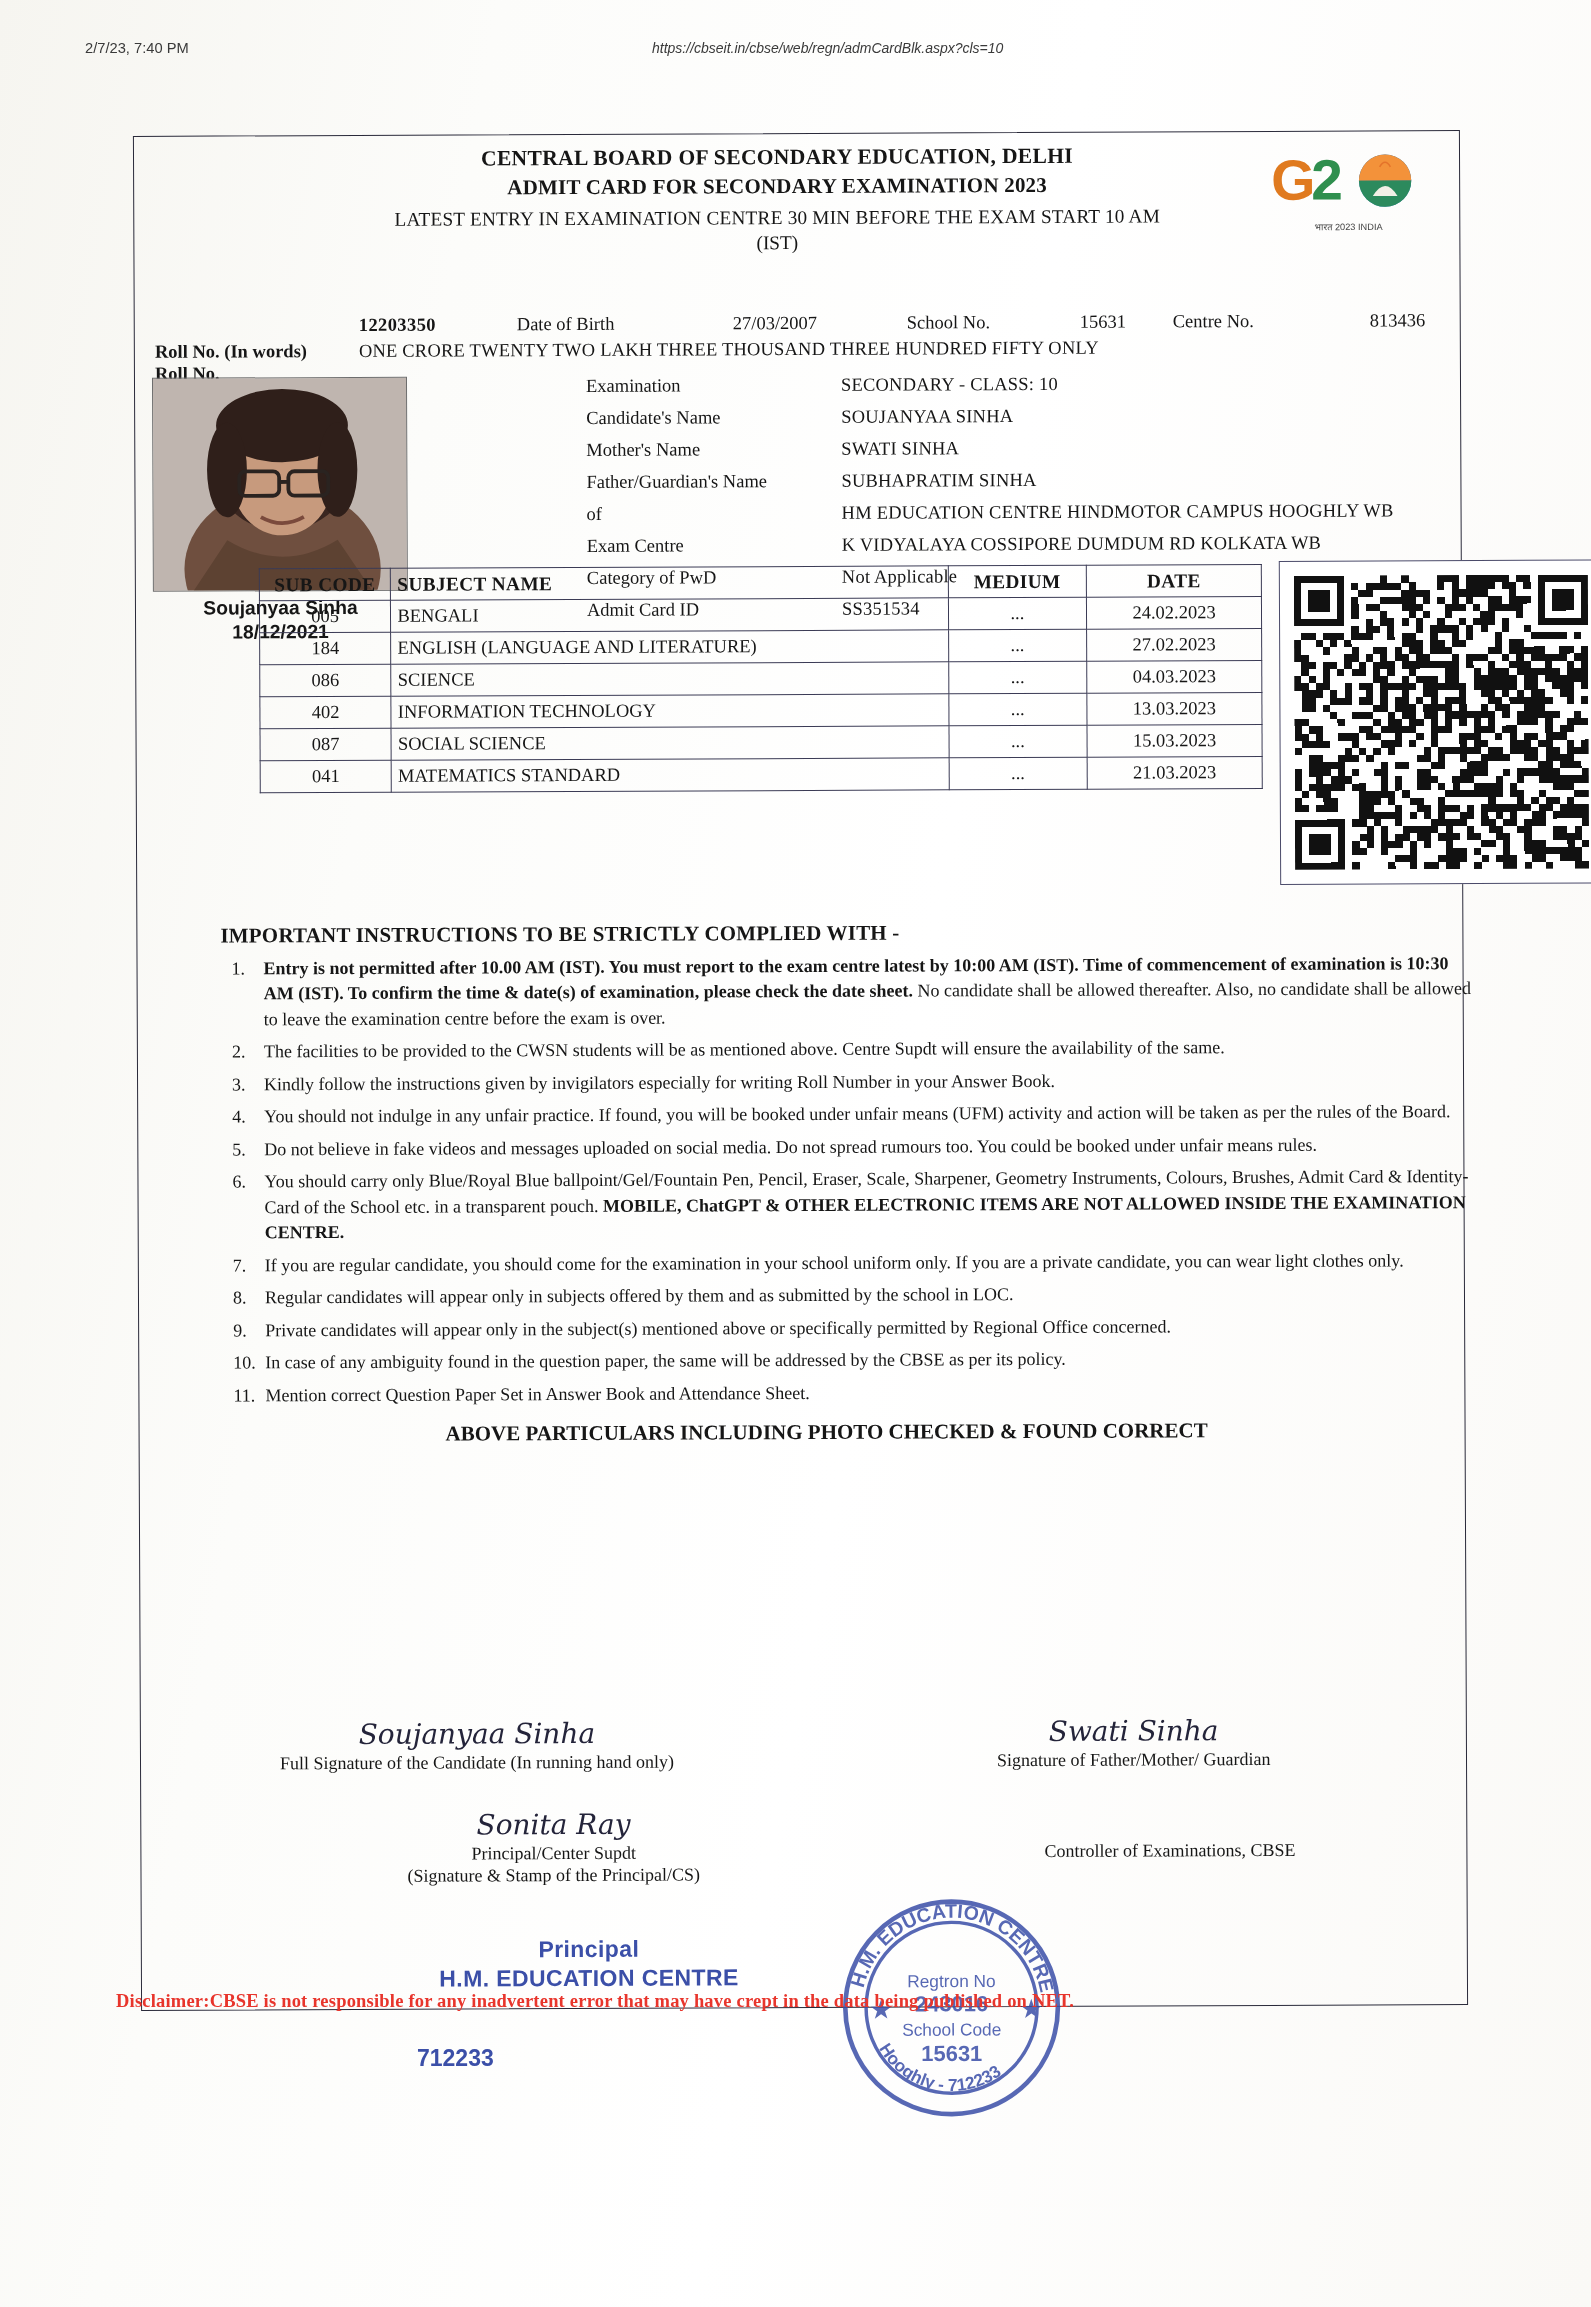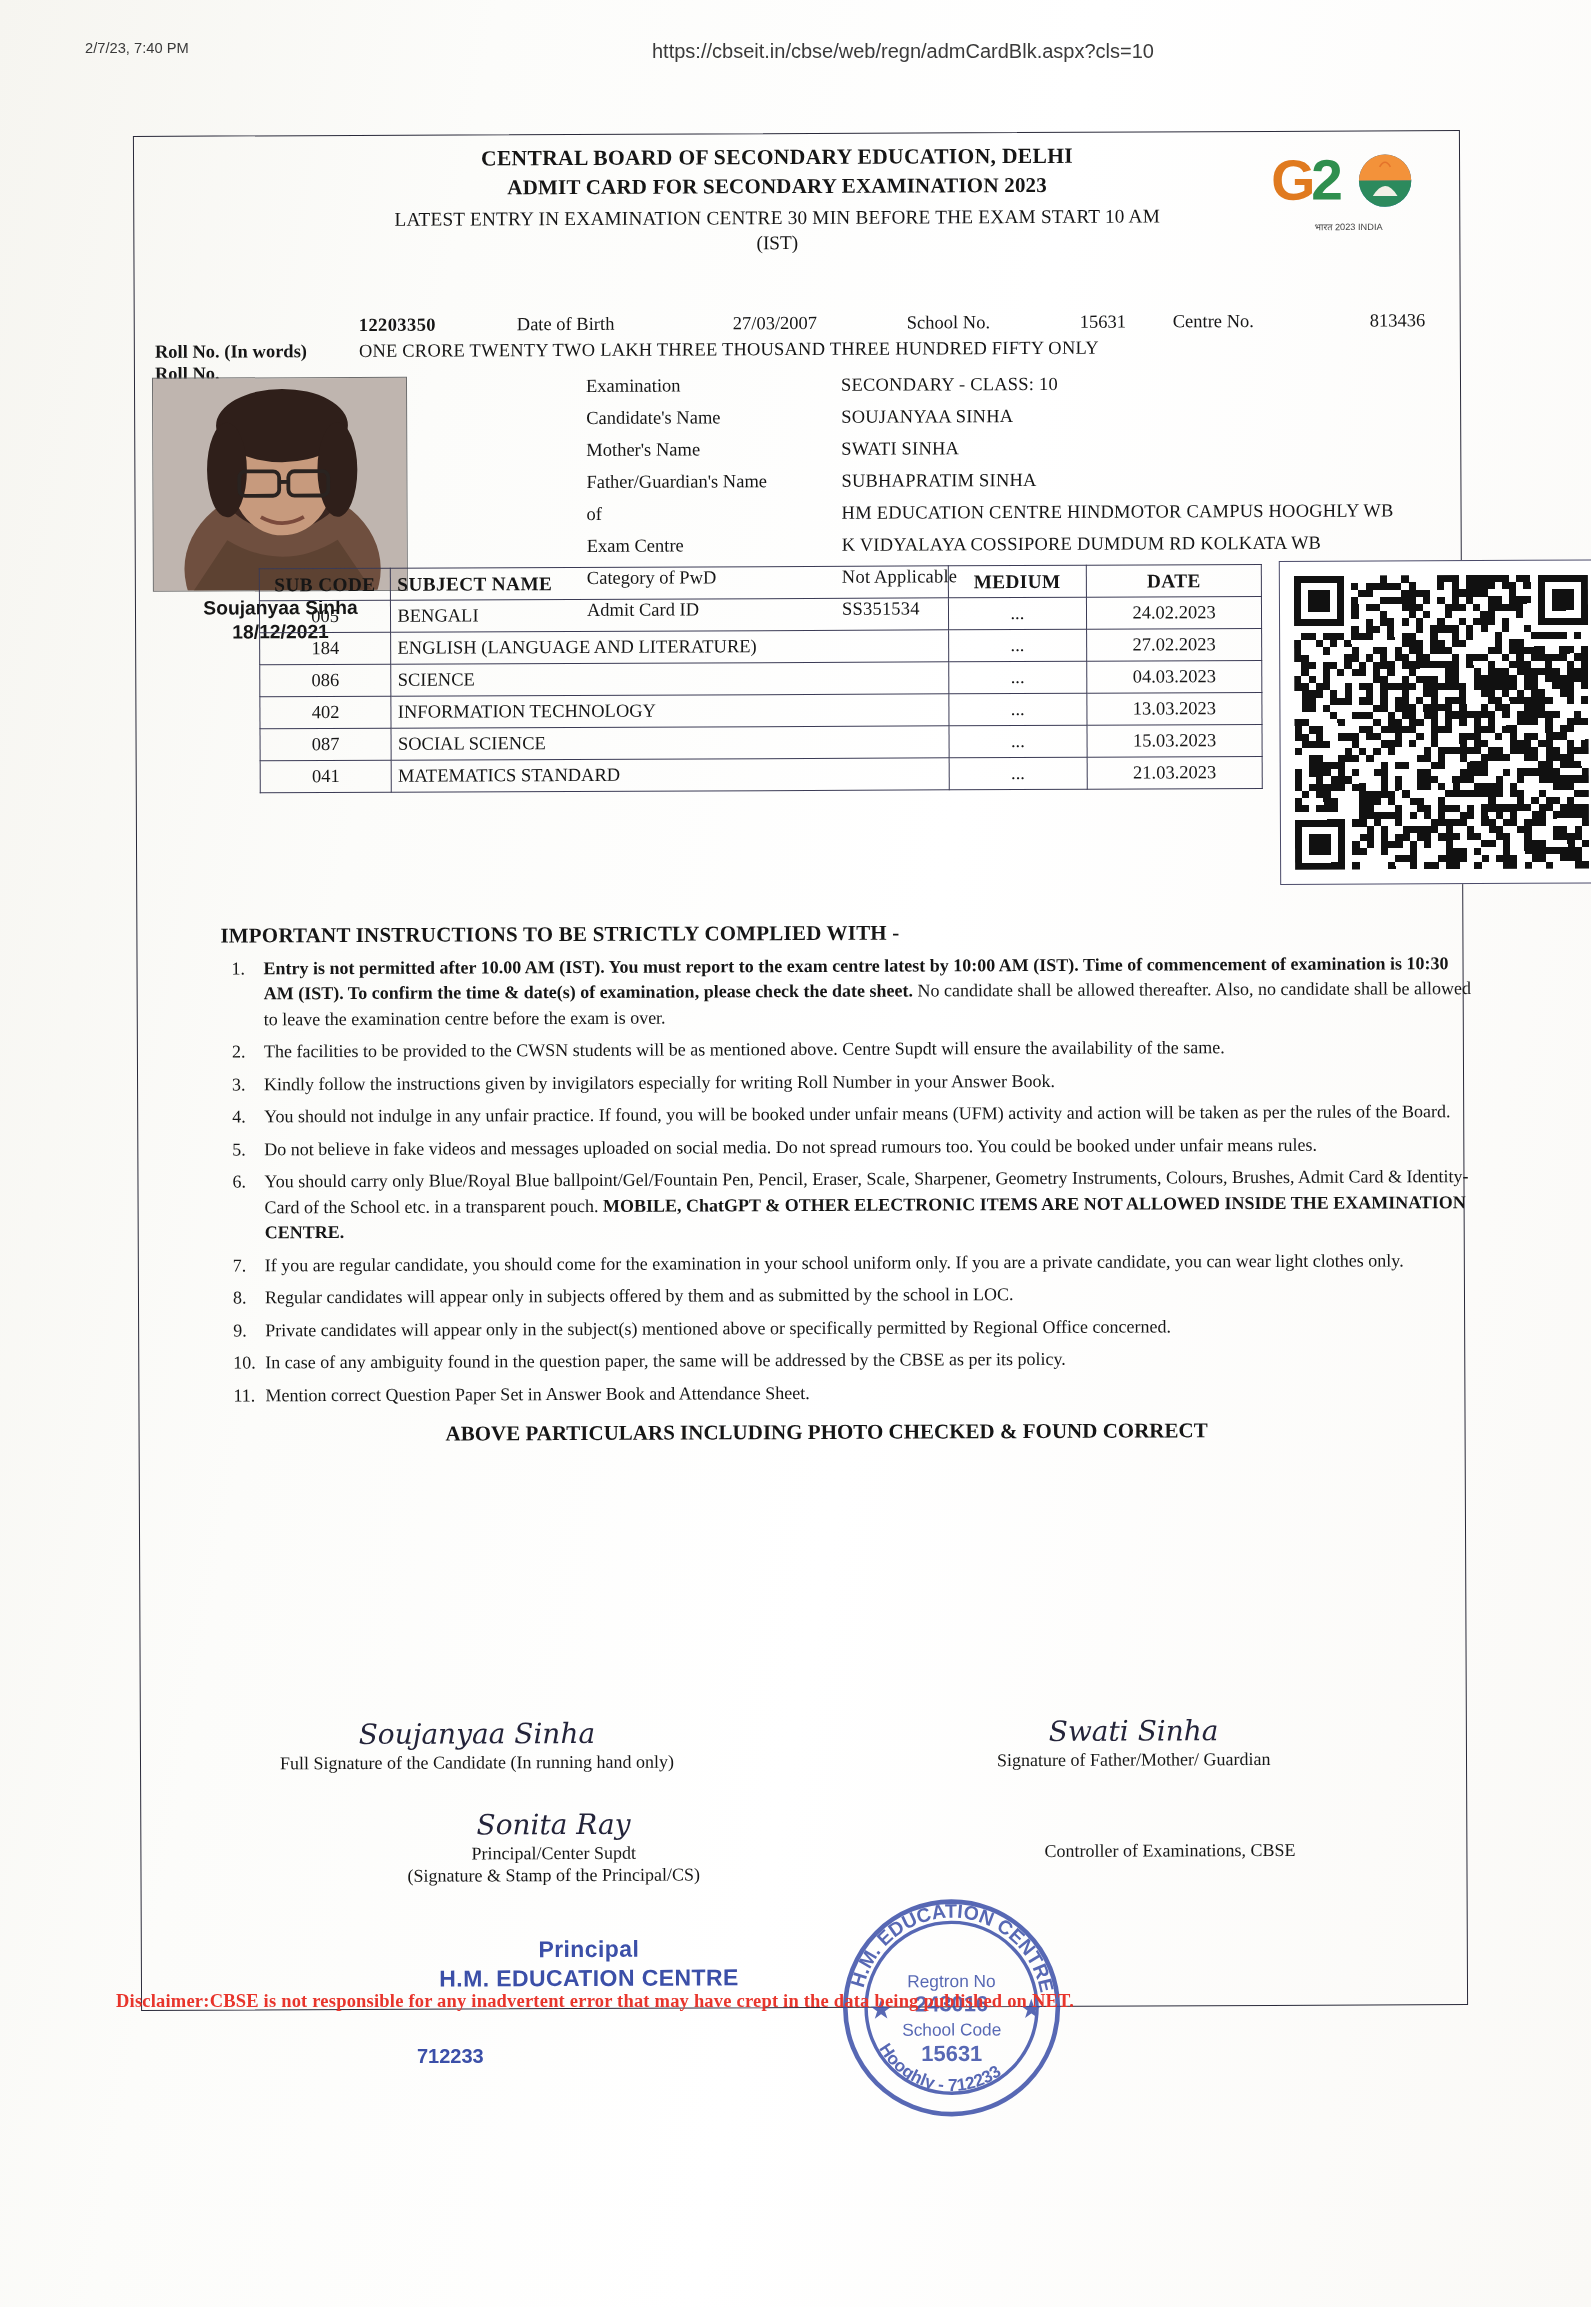--- a/index.html
+++ b/index.html
@@ -39,21 +39,22 @@
   }
   .bh-date {
     position: absolute;
     left: 85px;
     top: 0;
   }
   .bh-url {
     position: absolute;
     left: 652px;
     top: 0;
-    font-size: 20px;
+    font-size: 14px;
+    font-style: italic;
   }
 
   .card {
     position: absolute;
     left: 137px;
     top: 133px;
     width: 1327px;
     height: 1875px;
     border: 1.5px solid #2a2a3a;
     box-sizing: border-box;
@@ -324,21 +325,21 @@
     color: #e8352c;
     letter-spacing: 0.2px;
   }
   .pincode {
     position: absolute;
     left: 417px;
     top: 2045px;
     color: #3b4fa8;
     font-family: "Liberation Sans", sans-serif;
     font-weight: bold;
-    font-size: 20px;
+    font-size: 23px;
   }
 </style>
 </head>
 <body>
 
 <div class="page">
   <div class="paper-tint"></div>
 
   <div class="browser-header">
     <div class="bh-date">2/7/23, 7:40 PM</div>

